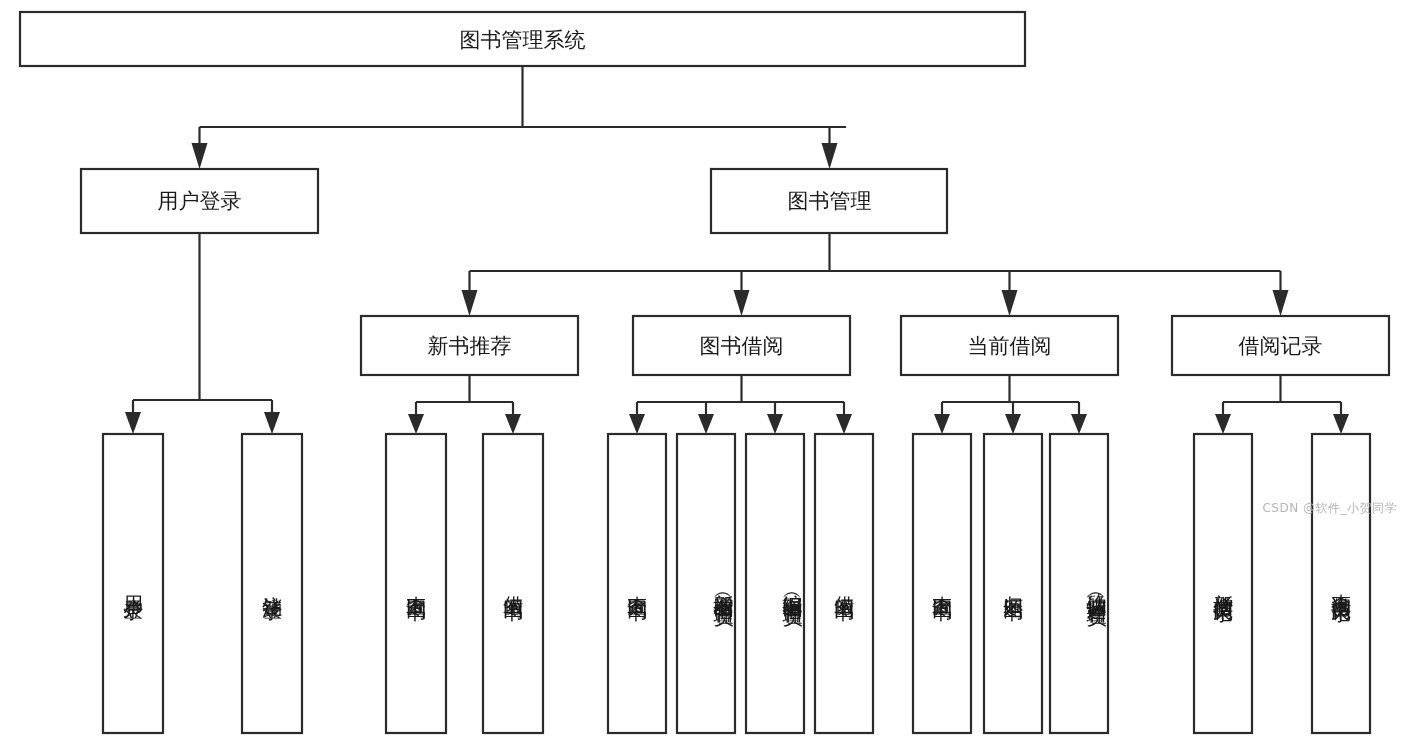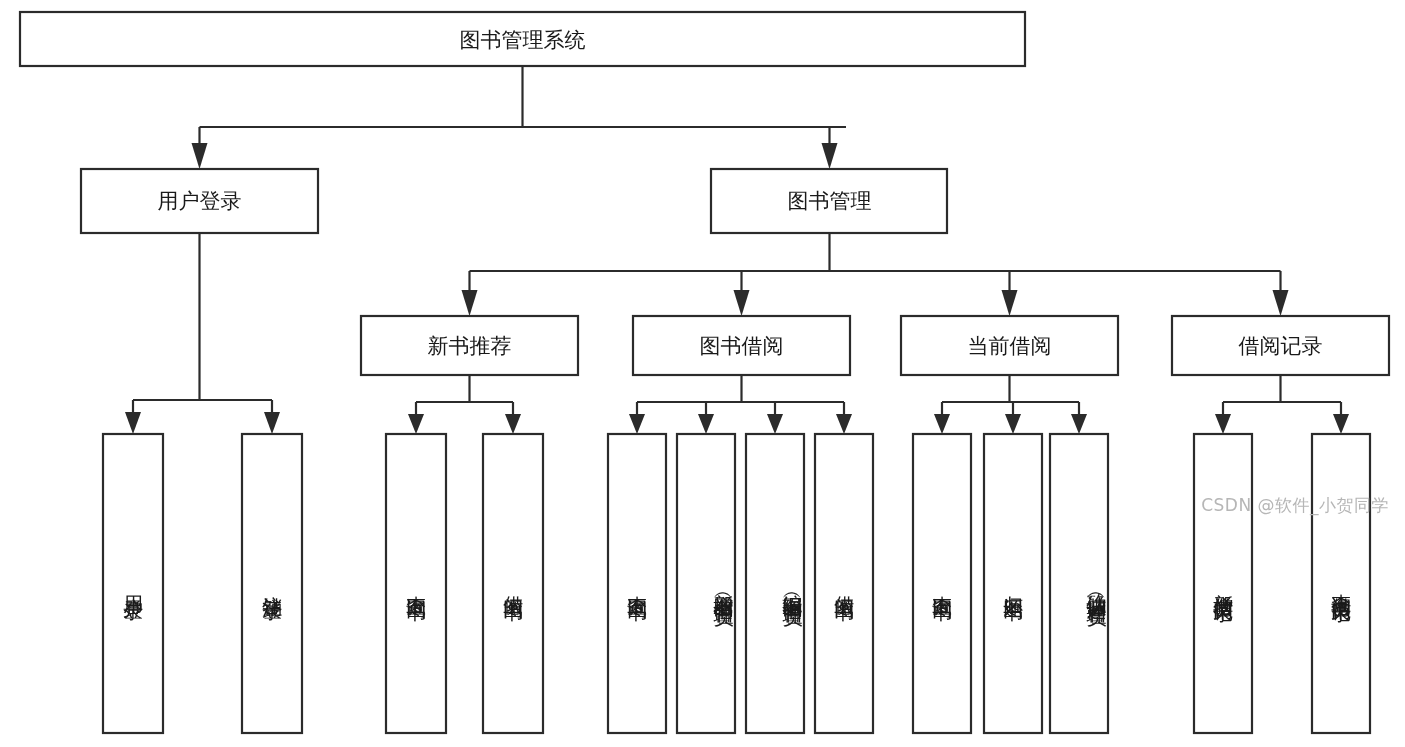--- a/index.html
+++ b/index.html
@@ -59,24 +59,24 @@
     font-family: "DejaVu Sans", "Liberation Sans", sans-serif;
     font-size: 20px;
     line-height: 1.18;
     letter-spacing: 2px;
     color: #1a1a1a;
     white-space: nowrap;
     pointer-events: none;
   }
   .watermark {
     position: absolute;
-    right: 16px;
+    right: 8px;
     bottom: 6px;
     font-family: "DejaVu Sans", "Liberation Sans", sans-serif;
-    font-size: 17px;
+    font-size: 12px;
     color: #b6b6b6;
     letter-spacing: 0.5px;
     white-space: nowrap;
   }
 </style>
 </head>
 <body>
 
 <div id="diagram-root">
 

